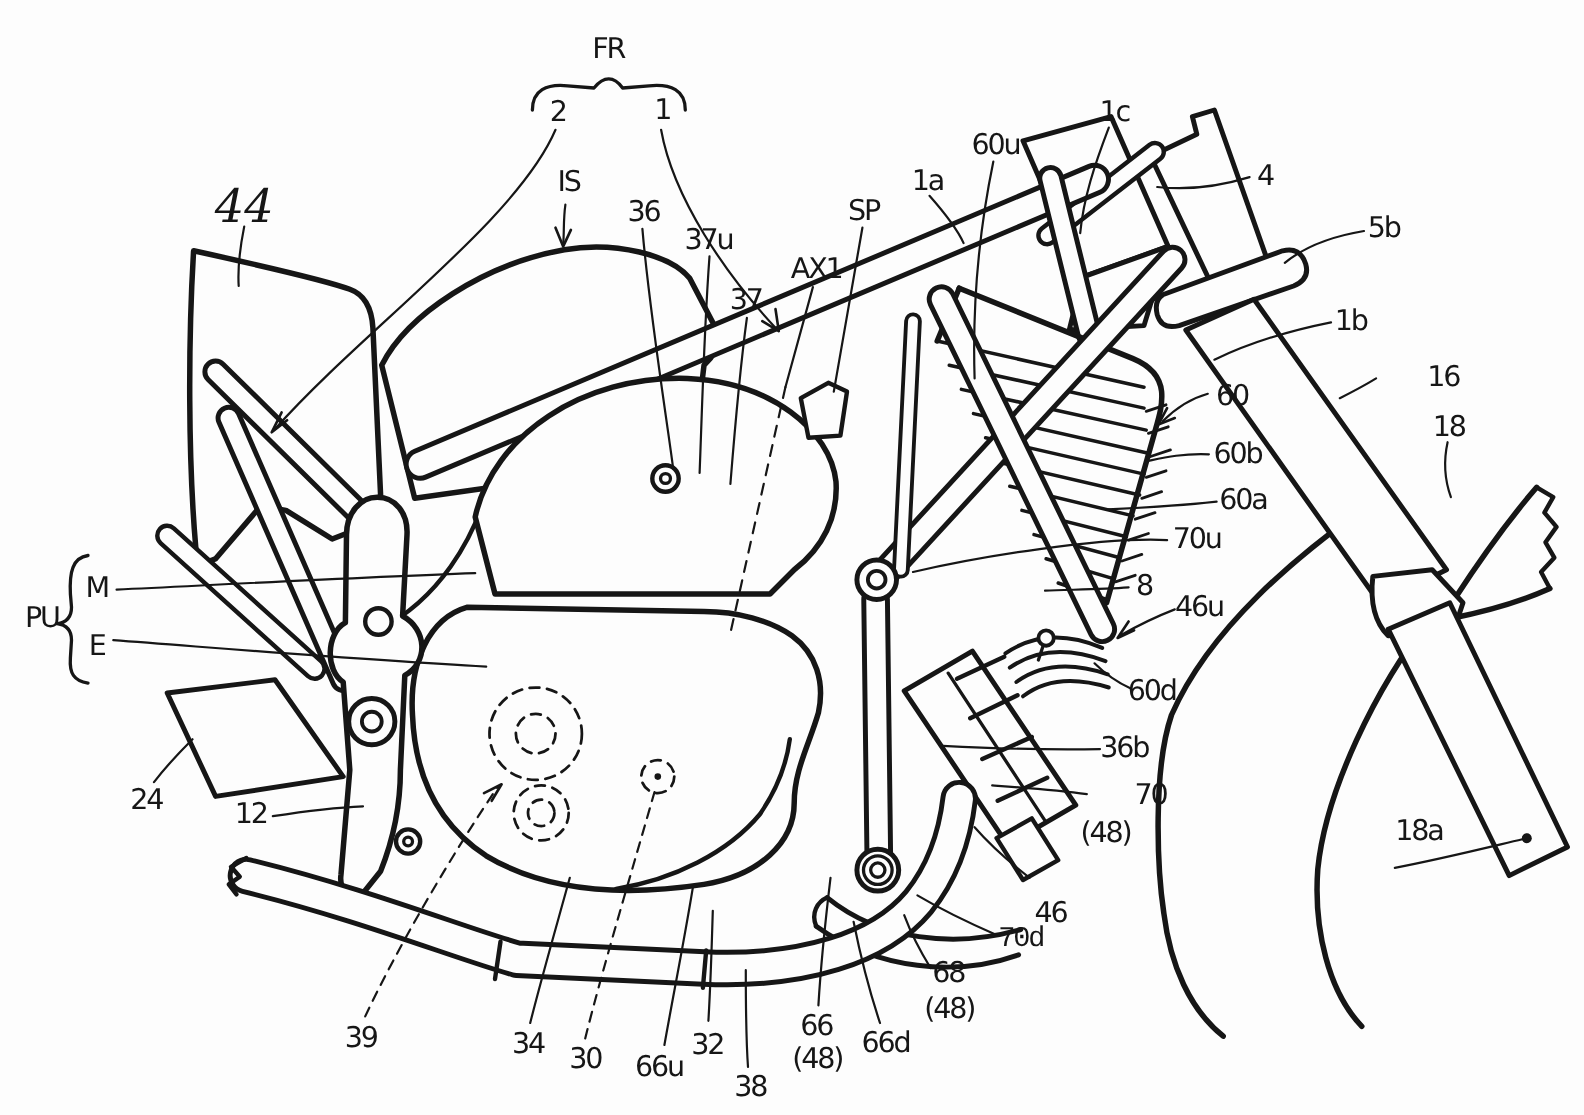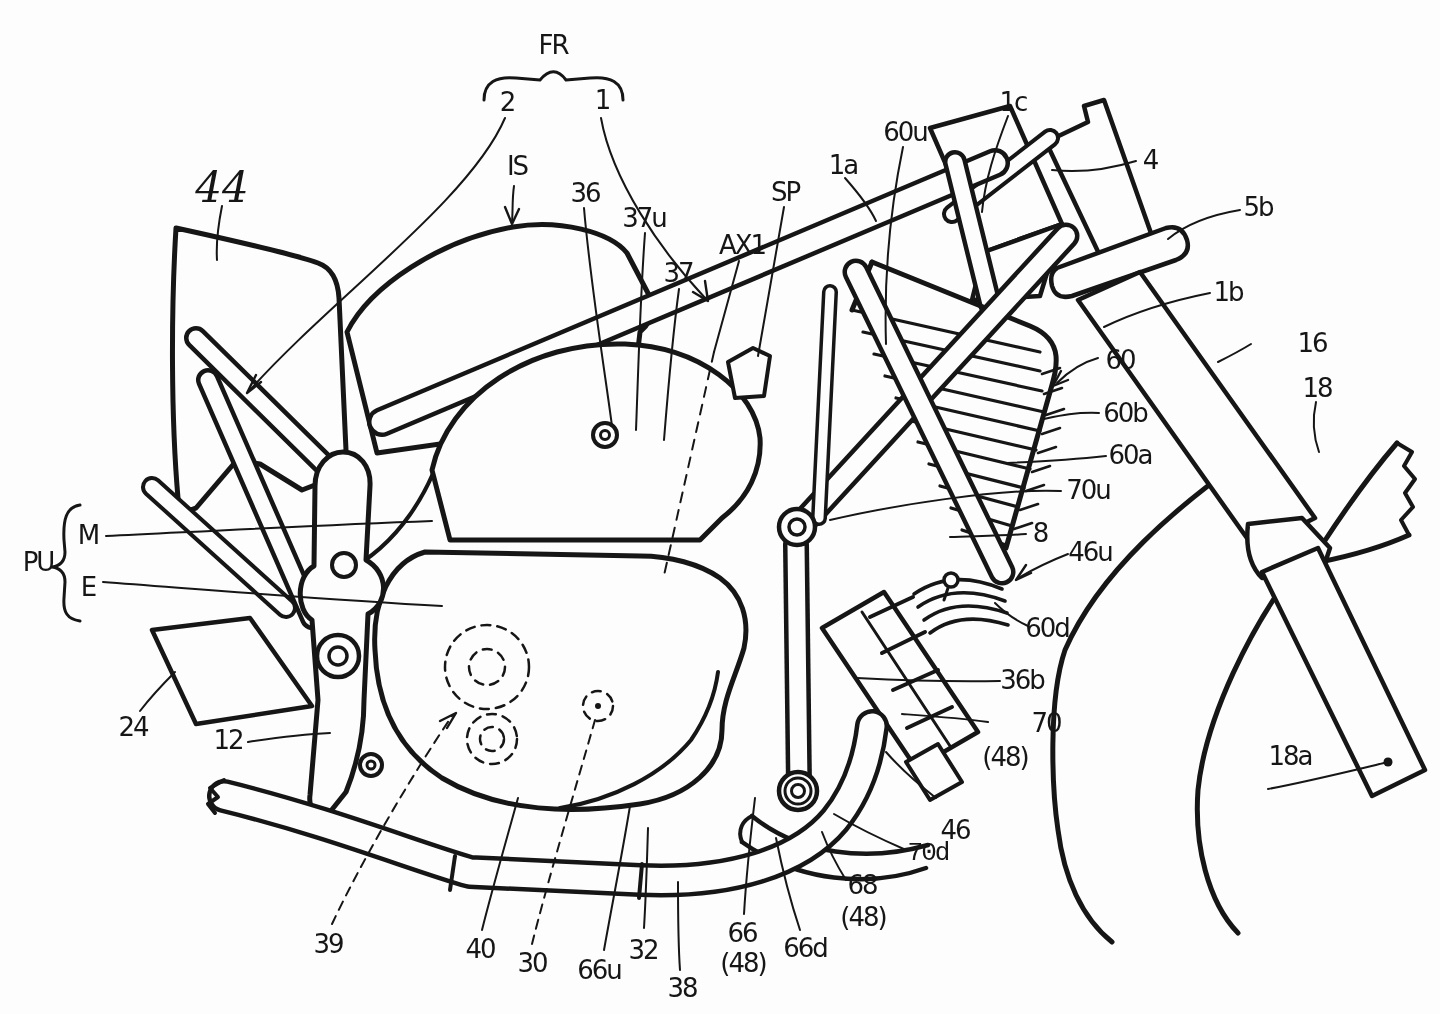--- a/index.html
+++ b/index.html
@@ -298,21 +298,21 @@
       <div class="lbl" style="left: 928px; top: 853px; font-family: Liberation Mono, monospace;">70d</div>
       <div class="lbl" style="left: 862px; top: 885px;">68</div>
       <div class="lbl" style="left: 863px; top: 917px;">(48)</div>
       <div class="lbl" style="left: 742px; top: 933px;">66</div>
       <div class="lbl" style="left: 743px; top: 963px;">(48)</div>
       <div class="lbl" style="left: 805px; top: 948px;">66d</div>
       <div class="lbl" style="left: 599px; top: 970px;">66u</div>
       <div class="lbl" style="left: 643px; top: 950px;">32</div>
       <div class="lbl" style="left: 682px; top: 988px;">38</div>
       <div class="lbl" style="left: 532px; top: 963px;">30</div>
-      <div class="lbl" style="left: 480px; top: 949px;">40</div>
+      <div class="lbl" style="left: 480px; top: 949px;">34</div>
       <div class="lbl" style="left: 328px; top: 944px;">39</div>
       <div class="lbl" style="left: 228px; top: 740px;">12</div>
       <div class="lbl" style="left: 133px; top: 727px;">24</div>
       <div class="lbl" style="left: 38px; top: 562px;">PU</div>
       <div class="lbl" style="left: 88px; top: 535px;">M</div>
       <div class="lbl" style="left: 88px; top: 587px;">E</div>
       <div class="lbl script" style="left: 222px; top: 188px;">44</div>
       <div class="lbl" style="left: 1290px; top: 756px;">18a</div>
     </div>
 

